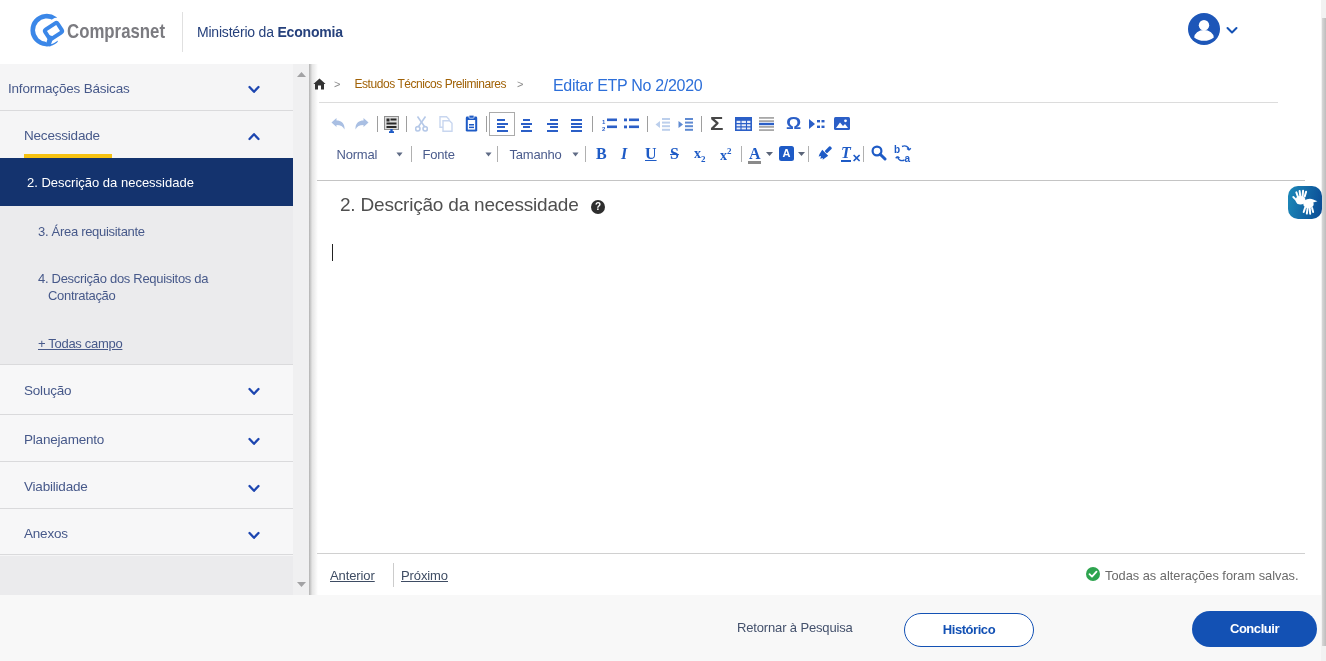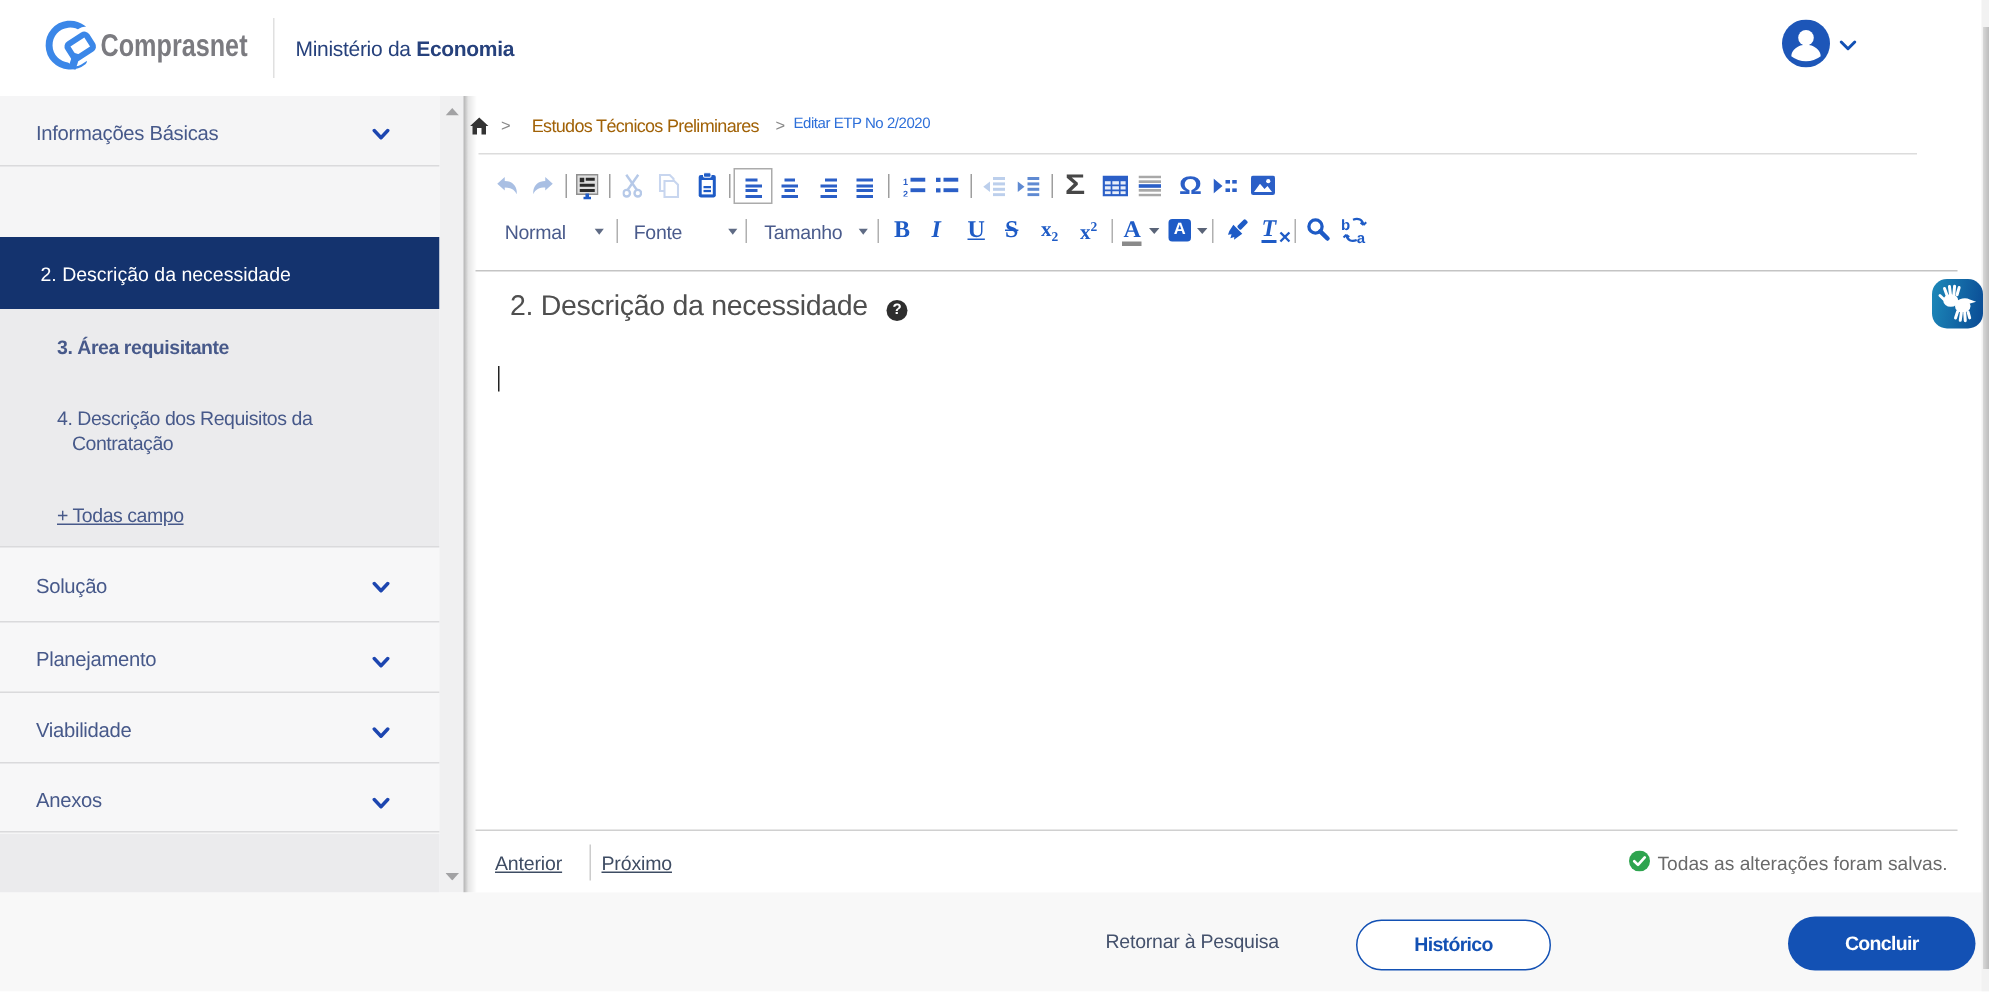--- a/index.html
+++ b/index.html
@@ -33,30 +33,37 @@
     <circle cx="16" cy="12.2" r="5.2" fill="#fff"></circle>
     <path d="M 6.2 24.5 a 9.8 7.6 0 0 1 19.6 0 a 16 16 0 0 1 -19.6 0 z" fill="#fff"></path>
   </svg>
   <svg class="abs" style="left:1226px;top:26px;" width="12" height="9" viewBox="0 0 12 9">
     <path d="M1.5 2 L6 6.5 L10.5 2" fill="none" stroke="#1351b4" stroke-width="2" stroke-linecap="round" stroke-linejoin="round"></path>
   </svg>
 </div>
 
 <div class="abs" style="left:0;top:64px;width:293px;height:531px;background:#f5f5f6;">
   <div class="abs" style="left:0;top:0;width:293px;height:47px;border-bottom:1px solid #dadadc;">
-    <div class="abs sbtxt" style="left:24px;top:17px;text-align:right;">Informações Básicas</div>
+    <div class="abs sbtxt" style="left:8px;top:17px;text-align:right;">Informações Básicas</div>
     <svg class="abs" style="left:248px;top:20.5px;" width="12" height="9" viewBox="0 0 12 9">
         <path d="M1.5 2 L6 6.8 L10.5 2" fill="none" stroke="#1d46b0" stroke-width="2.3" stroke-linecap="round" stroke-linejoin="round"></path>
       </svg>
+  </div>
+  <div class="abs" style="left:0;top:47px;width:293px;height:47px;">
+    <div class="abs sbtxt" style="left:24px;top:17px;">Necessidade</div>
+    <svg class="abs" style="left:248px;top:20.5px;" width="12" height="9" viewBox="0 0 12 9">
+        <path d="M1.5 7 L6 2.2 L10.5 7" fill="none" stroke="#1d46b0" stroke-width="2.3" stroke-linecap="round" stroke-linejoin="round"></path>
+      </svg>
+    <div class="abs" style="left:24px;top:42.5px;width:88px;height:4px;background:#f6c211;"></div>
   </div>
   <div class="abs" style="left:0;top:94px;width:293px;height:48px;background:#14336e;">
     <div class="abs" style="left:27px;top:17px;font-size:13px;color:#fff;">2. Descrição da necessidade</div>
   </div>
   <div class="abs" style="left:0;top:142px;width:293px;height:158px;background:#ebebed;">
-    <div class="abs sbsub" style="left:38px;top:18px;font-weight:bold;">3. Área requisitante</div>
+    <div class="abs sbsub" style="left:38px;top:18px;">3. Área requisitante</div>
     <div class="abs sbsub" style="left:38px;top:64px;width:230px;line-height:17px;">4. Descrição dos Requisitos da<br>&nbsp;&nbsp;&nbsp;Contratação</div>
     <div class="abs sbsub" style="left:38px;top:130px;text-decoration:underline;">+ Todas campo</div>
   </div>
   <div class="abs" style="left:0;top:350px;width:293px;height:47px;background:#f7f7f8;border-top:1px solid #dadadc;">
     <div class="abs sbtxt" style="left:24px;top:17px;">Planejamento</div>
     <svg class="abs" style="left:248px;top:21.5px;" width="12" height="9" viewBox="0 0 12 9">
         <path d="M1.5 2 L6 6.8 L10.5 2" fill="none" stroke="#1d46b0" stroke-width="2.3" stroke-linecap="round" stroke-linejoin="round"></path>
       </svg>
   </div>
   <div class="abs" style="left:0;top:300px;width:293px;height:50px;background:#f7f7f8;border-top:1px solid #dadadc;">
@@ -92,21 +99,21 @@
 <div class="abs" style="left:309px;top:64px;width:1012px;height:531px;background:#fff;">
 
   <div class="abs" style="left:0;top:0;width:9px;height:531px;background:linear-gradient(90deg,rgba(0,0,0,0.30),rgba(0,0,0,0.10) 35%,rgba(0,0,0,0) 100%);"></div>
 
   <svg class="abs" style="left:4px;top:14px;" width="13" height="12" viewBox="0 0 13 12">
     <path d="M0.4 6 L6.5 0.4 L12.6 6 L11 6 L11 11.6 L8 11.6 L8 7.4 L5 7.4 L5 11.6 L2 11.6 L2 6 Z" fill="#333"></path>
   </svg>
   <div class="abs" style="left:25px;top:14px;font-size:11px;color:#8a8a8a;">&gt;</div>
   <div class="abs" style="left:45.5px;top:13px;font-size:12px;letter-spacing:-0.45px;color:#a16207;">Estudos Técnicos Preliminares</div>
   <div class="abs" style="left:208px;top:14px;font-size:11px;color:#8a8a8a;">&gt;</div>
-  <div class="abs" style="left:220px;top:13px;font-size:10px;letter-spacing:-0.3px;color:#2d6fd9;">Editar ETP No 2/2020</div>
+  <div class="abs" style="left:244px;top:13px;font-size:16px;letter-spacing:-0.3px;color:#2d6fd9;">Editar ETP No 2/2020</div>
   <div class="abs" style="left:10px;top:38px;width:959px;height:1px;background:#dcdcdc;"></div>
 
   <div id="tb" class="abs" style="left:0;top:38px;width:1012px;height:78px;">
 
     <svg class="abs" style="left:22px;top:16px;" width="14" height="12" viewBox="0 0 14 12">
         <path d="M0.5 4.5 L5.5 0 L5.5 2.6 C10 2.6 13 5.2 13.5 9.5 L13.5 11.5 C12 8.2 9.5 7 5.5 7 L5.5 9 Z" fill="#a9bfe3"></path>
       </svg>
     <svg class="abs" style="left:46px;top:16px;" width="14" height="12" viewBox="0 0 14 12">
         <g transform="scale(-1,1) translate(-14,0)">
           <path d="M0.5 4.5 L5.5 0 L5.5 2.6 C10 2.6 13 5.2 13.5 9.5 L13.5 11.5 C12 8.2 9.5 7 5.5 7 L5.5 9 Z" fill="#a9bfe3"></path>

